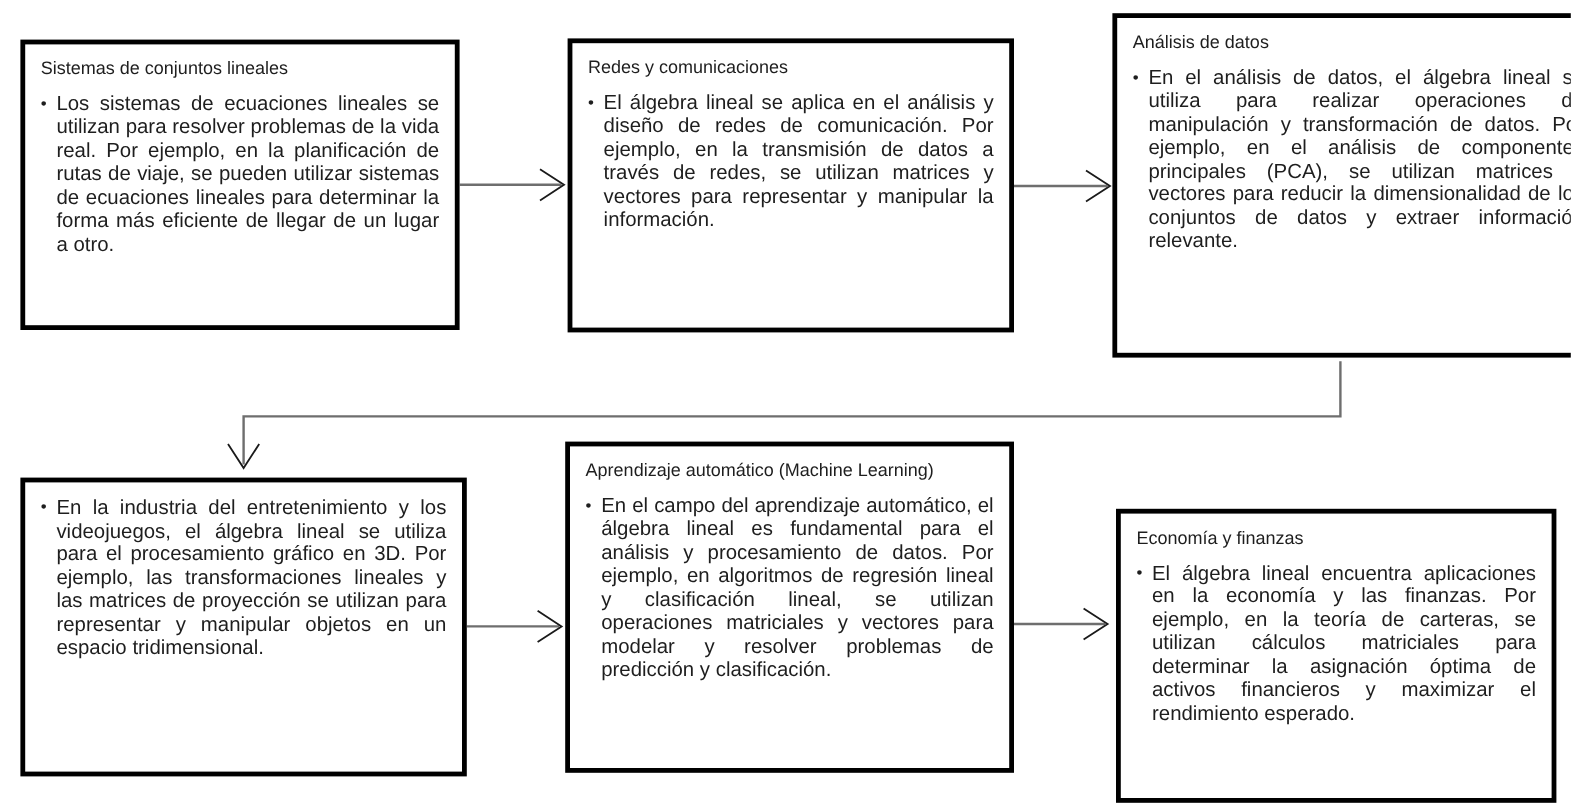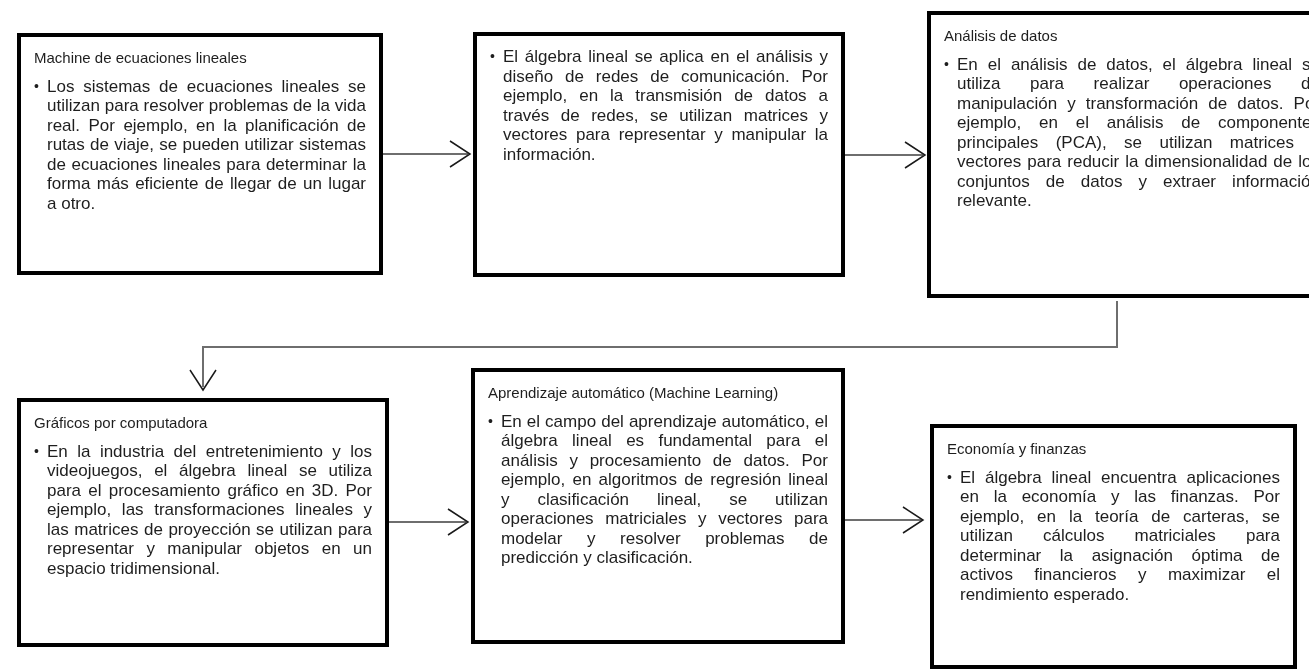--- a/index.html
+++ b/index.html
@@ -93,44 +93,44 @@
       <polyline class="head" points="448,509 468,522 448,535"></polyline>
     </g>
 
     <g>
       <line class="shaft" x1="845" y1="520" x2="921" y2="520"></line>
       <polyline class="head" points="903,507 923,520 903,533"></polyline>
     </g>
   </svg>
 
   <div class="box box1">
-    <div class="box-title">Machine de ecuaciones lineales</div>
+    <div class="box-title">Sistemas de conjuntos lineales</div>
     <div class="bullet-row">
       <span class="bullet-marker">•</span>
       <p class="bullet-text">Los sistemas de ecuaciones lineales se utilizan para resolver problemas de la vida real. Por ejemplo, en la planificación de rutas de viaje, se pueden utilizar sistemas de ecuaciones lineales para determinar la forma más eficiente de llegar de un lugar a otro.</p>
     </div>
   </div>
 
   <div class="box box2">
+    <div class="box-title">Redes y comunicaciones</div>
     <div class="bullet-row">
       <span class="bullet-marker">•</span>
       <p class="bullet-text">El álgebra lineal se aplica en el análisis y diseño de redes de comunicación. Por ejemplo, en la transmisión de datos a través de redes, se utilizan matrices y vectores para representar y manipular la información.</p>
     </div>
   </div>
 
   <div class="box box3">
     <div class="box-title">Análisis de datos</div>
     <div class="bullet-row">
       <span class="bullet-marker">•</span>
       <p class="bullet-text">En el análisis de datos, el álgebra lineal se utiliza para realizar operaciones de manipulación y transformación de datos. Por ejemplo, en el análisis de componentes principales (PCA), se utilizan matrices y vectores para reducir la dimensionalidad de los conjuntos de datos y extraer información relevante.</p>
     </div>
   </div>
 
   <div class="box box4">
-    <div class="box-title">Gráficos por computadora</div>
     <div class="bullet-row">
       <span class="bullet-marker">•</span>
       <p class="bullet-text">En la industria del entretenimiento y los videojuegos, el álgebra lineal se utiliza para el procesamiento gráfico en 3D. Por ejemplo, las transformaciones lineales y las matrices de proyección se utilizan para representar y manipular objetos en un espacio tridimensional.</p>
     </div>
   </div>
 
   <div class="box box5">
     <div class="box-title">Aprendizaje automático (Machine Learning)</div>
     <div class="bullet-row">
       <span class="bullet-marker">•</span>

